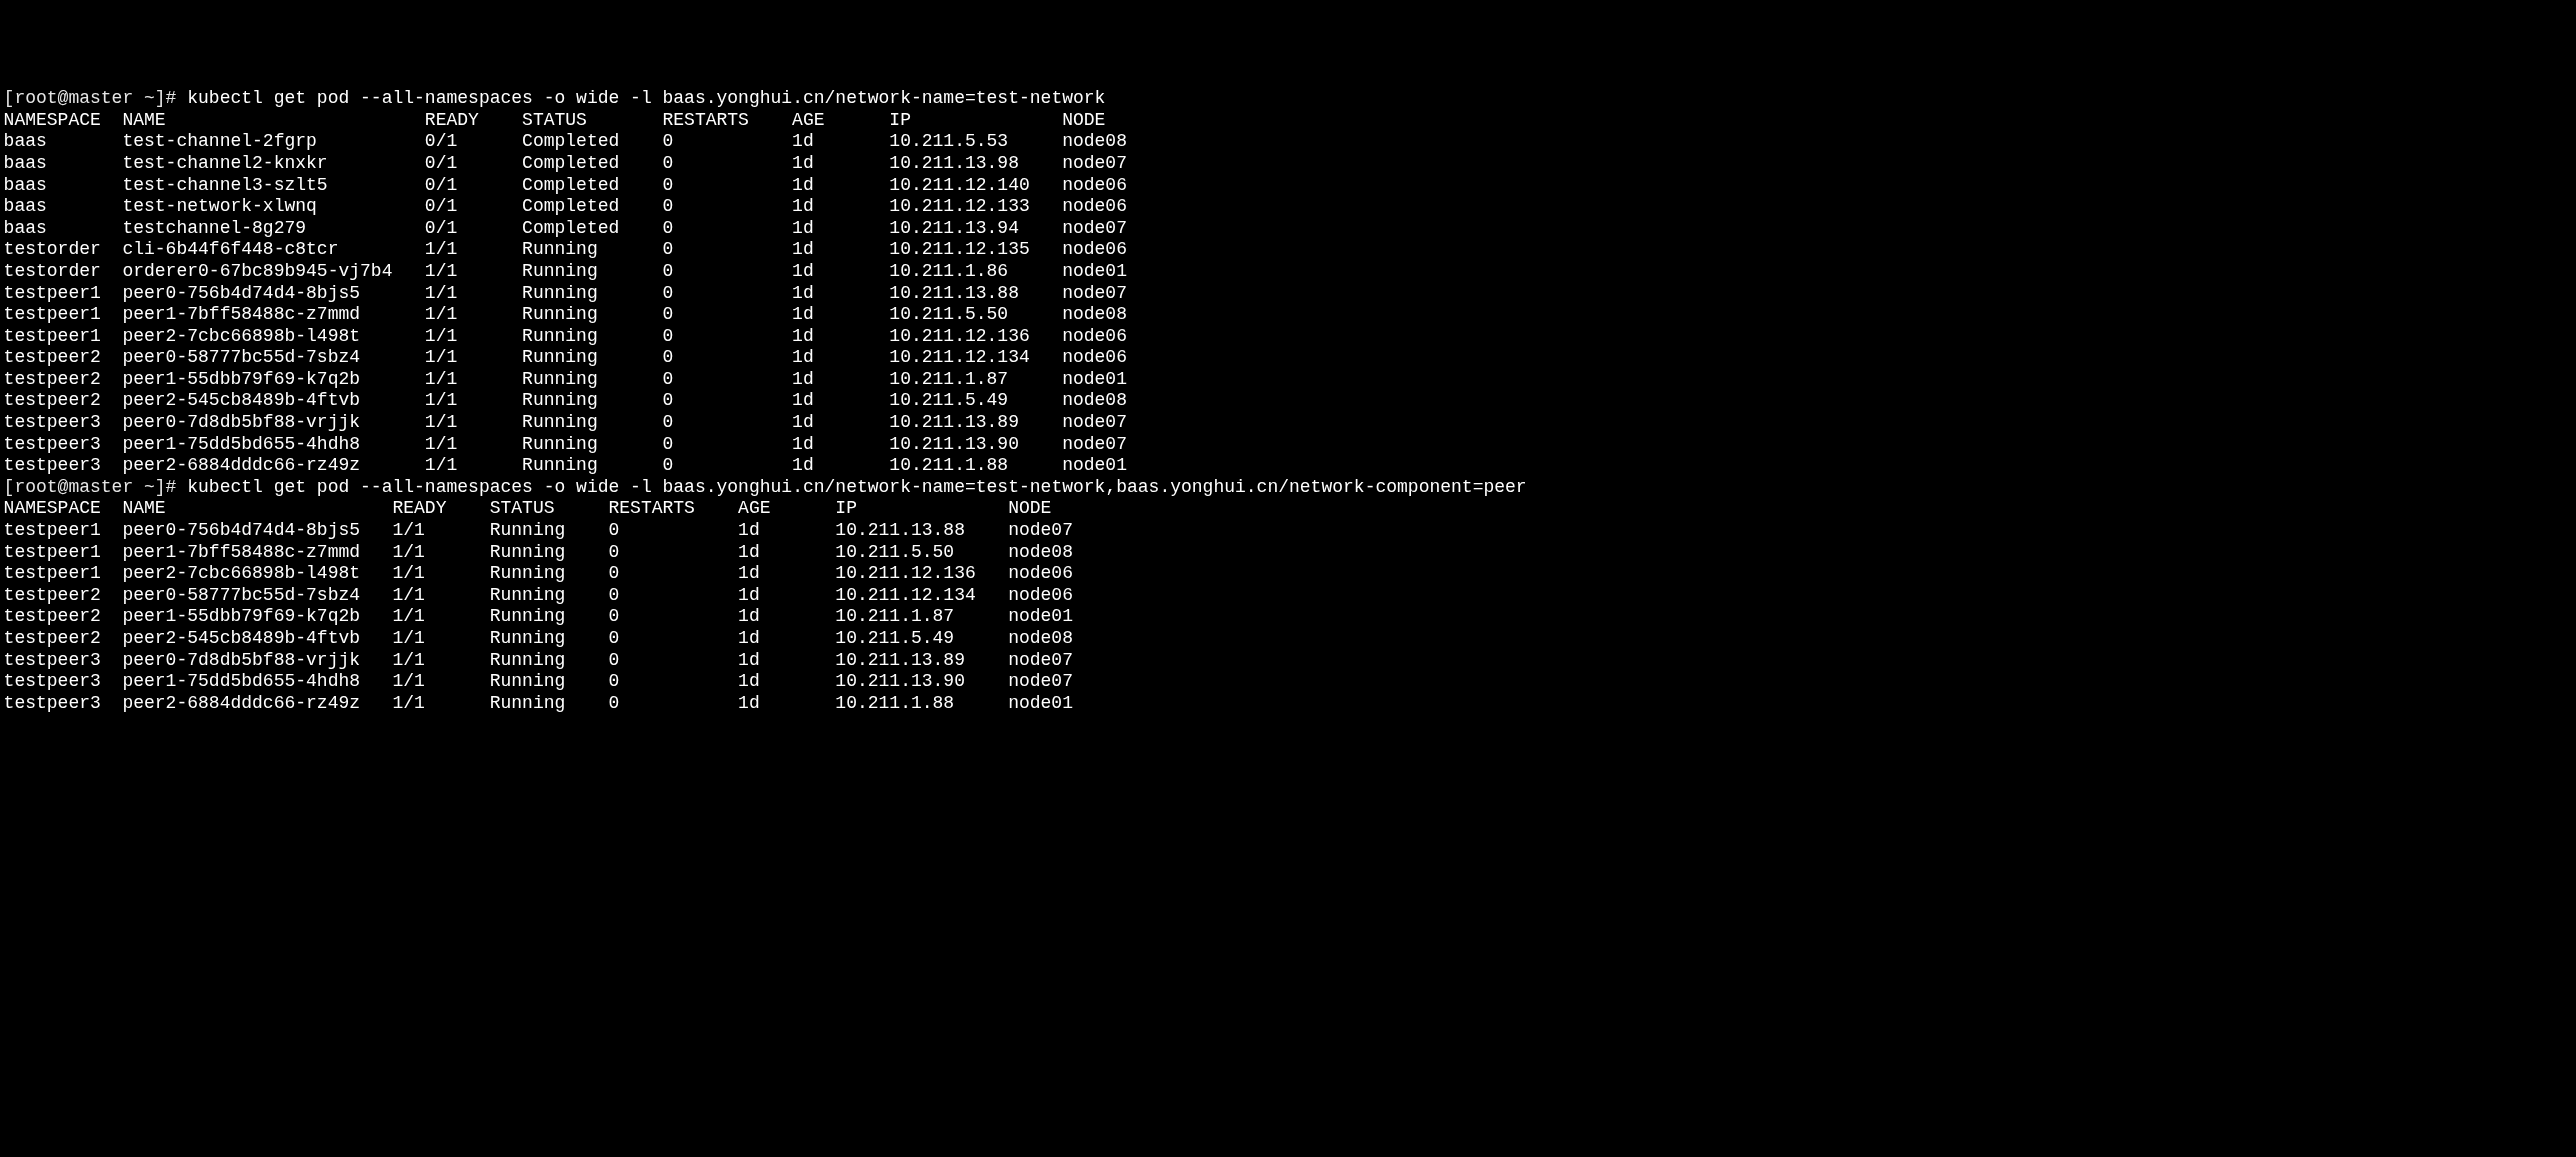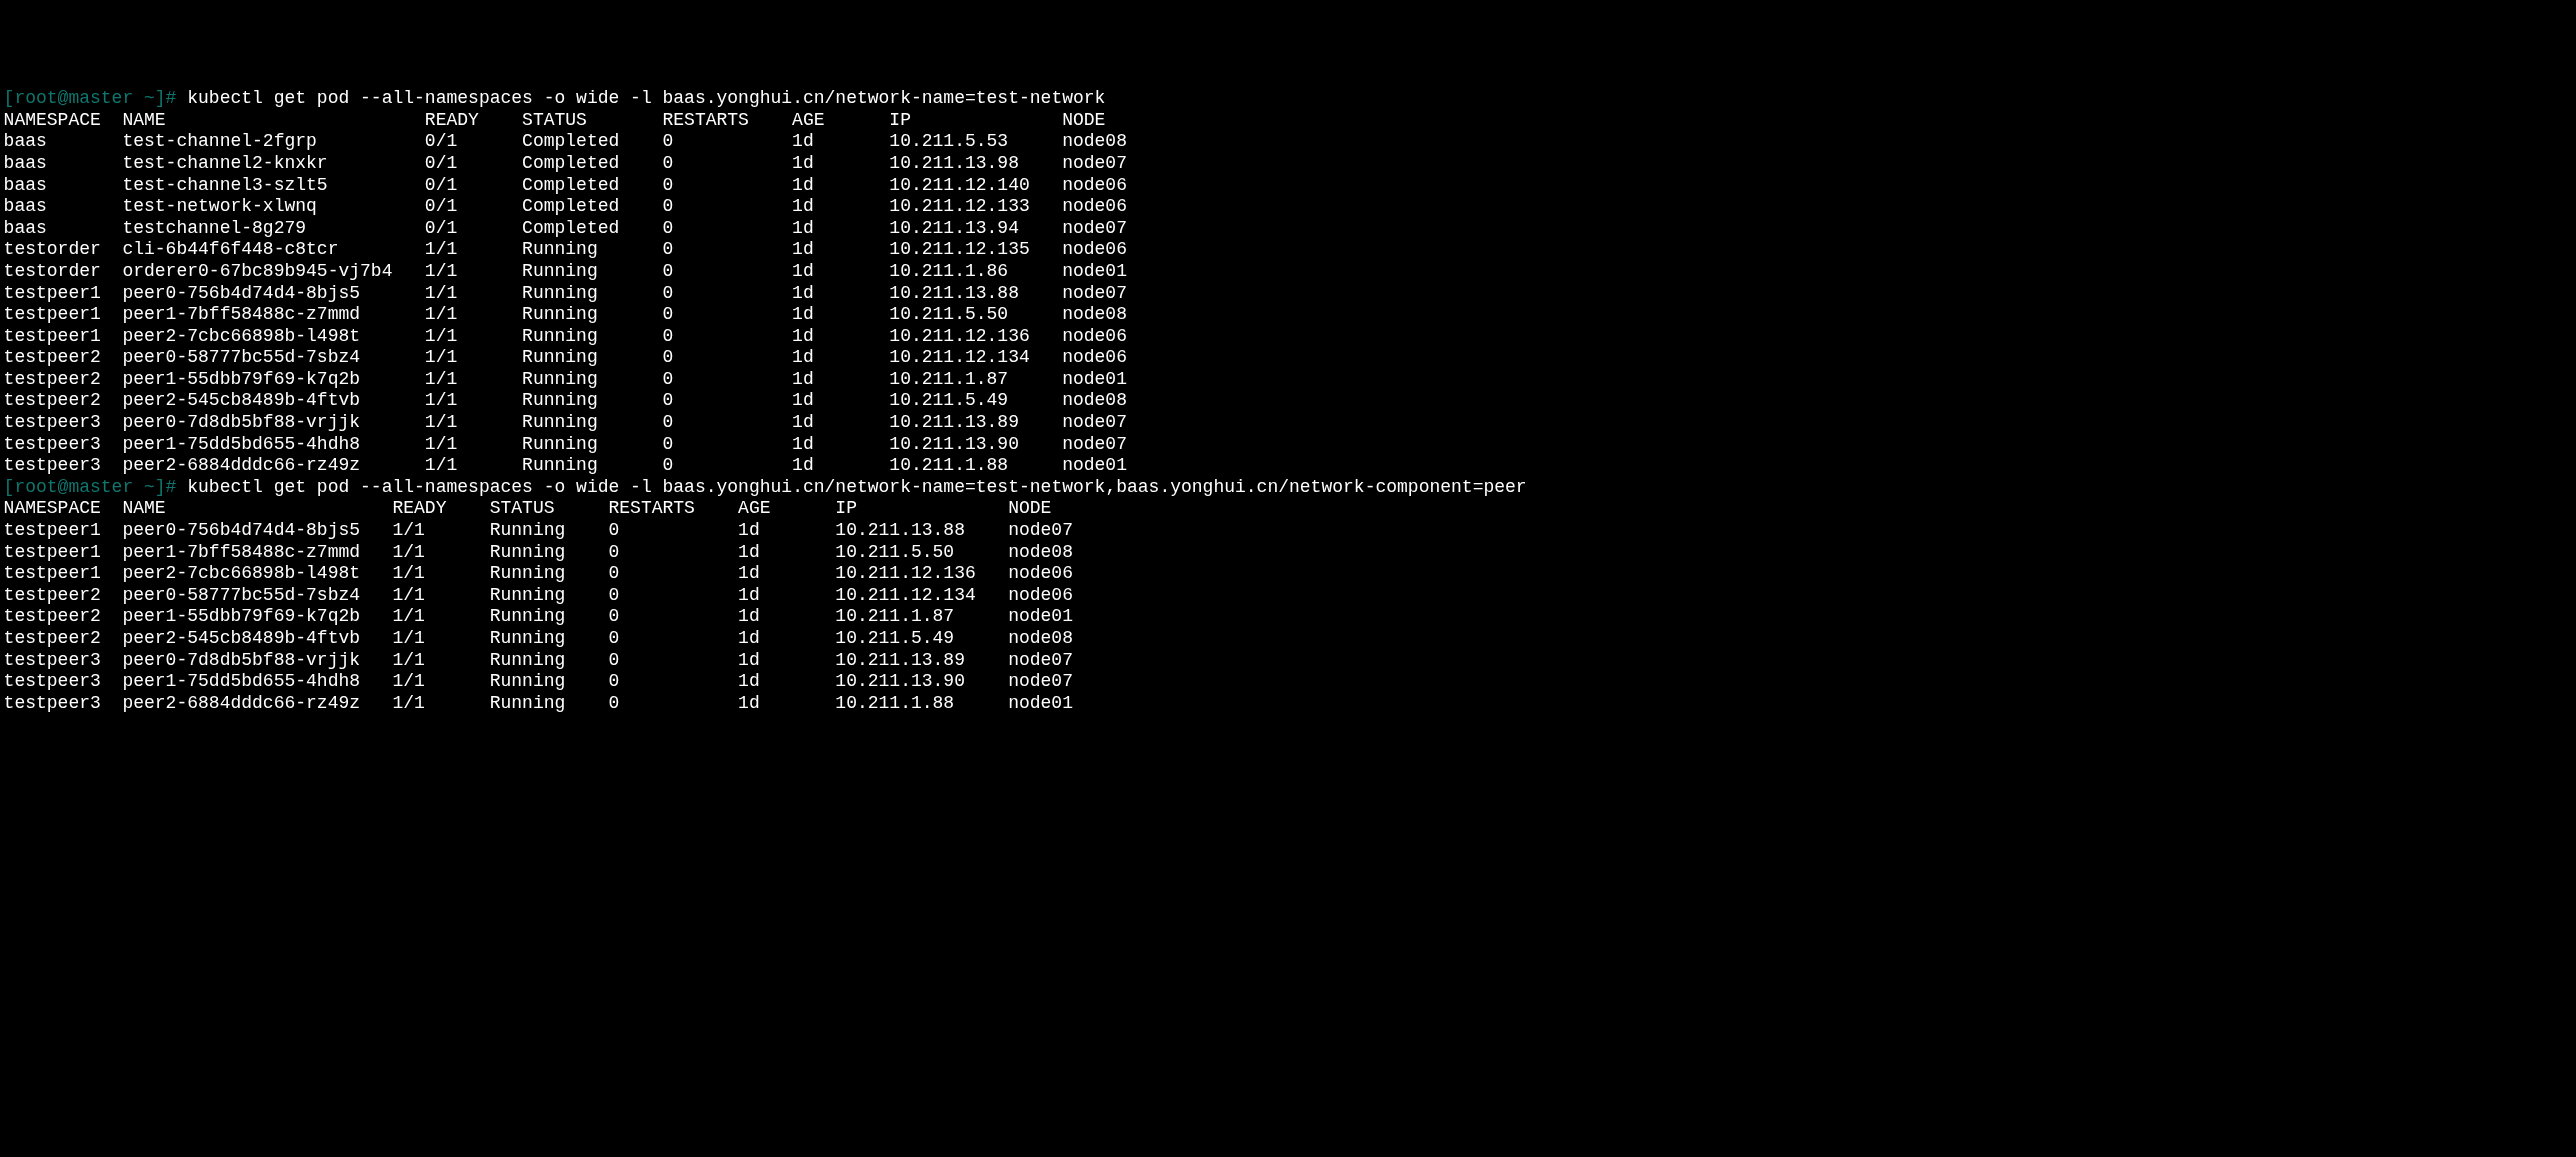--- a/index.html
+++ b/index.html
@@ -14,21 +14,21 @@
       font-size: 18px;
       line-height: 1.2;
       padding: 1.8px 3.6px;
       white-space: pre;
       overflow-x: auto;
     }
     .terminal-line {
       white-space: pre;
     }
     .prompt-bracket {
-      color: #0f766e;
+      color: #e5e5e5;
     }
   </style>
 </head>
 <body>
 
 
 
 <div id="terminal"><div class="terminal-line"><span class="prompt-bracket">[root@master ~]#</span> <span>kubectl get pod --all-namespaces -o wide -l baas.yonghui.cn/network-name=test-network</span></div><div class="terminal-line">NAMESPACE  NAME                        READY    STATUS       RESTARTS    AGE      IP              NODE</div><div class="terminal-line">baas       test-channel-2fgrp          0/1      Completed    0           1d       10.211.5.53     node08</div><div class="terminal-line">baas       test-channel2-knxkr         0/1      Completed    0           1d       10.211.13.98    node07</div><div class="terminal-line">baas       test-channel3-szlt5         0/1      Completed    0           1d       10.211.12.140   node06</div><div class="terminal-line">baas       test-network-xlwnq          0/1      Completed    0           1d       10.211.12.133   node06</div><div class="terminal-line">baas       testchannel-8g279           0/1      Completed    0           1d       10.211.13.94    node07</div><div class="terminal-line">testorder  cli-6b44f6f448-c8tcr        1/1      Running      0           1d       10.211.12.135   node06</div><div class="terminal-line">testorder  orderer0-67bc89b945-vj7b4   1/1      Running      0           1d       10.211.1.86     node01</div><div class="terminal-line">testpeer1  peer0-756b4d74d4-8bjs5      1/1      Running      0           1d       10.211.13.88    node07</div><div class="terminal-line">testpeer1  peer1-7bff58488c-z7mmd      1/1      Running      0           1d       10.211.5.50     node08</div><div class="terminal-line">testpeer1  peer2-7cbc66898b-l498t      1/1      Running      0           1d       10.211.12.136   node06</div><div class="terminal-line">testpeer2  peer0-58777bc55d-7sbz4      1/1      Running      0           1d       10.211.12.134   node06</div><div class="terminal-line">testpeer2  peer1-55dbb79f69-k7q2b      1/1      Running      0           1d       10.211.1.87     node01</div><div class="terminal-line">testpeer2  peer2-545cb8489b-4ftvb      1/1      Running      0           1d       10.211.5.49     node08</div><div class="terminal-line">testpeer3  peer0-7d8db5bf88-vrjjk      1/1      Running      0           1d       10.211.13.89    node07</div><div class="terminal-line">testpeer3  peer1-75dd5bd655-4hdh8      1/1      Running      0           1d       10.211.13.90    node07</div><div class="terminal-line">testpeer3  peer2-6884dddc66-rz49z      1/1      Running      0           1d       10.211.1.88     node01</div><div class="terminal-line"><span class="prompt-bracket">[root@master ~]#</span> <span>kubectl get pod --all-namespaces -o wide -l baas.yonghui.cn/network-name=test-network,baas.yonghui.cn/network-component=peer</span></div><div class="terminal-line">NAMESPACE  NAME                     READY    STATUS     RESTARTS    AGE      IP              NODE</div><div class="terminal-line">testpeer1  peer0-756b4d74d4-8bjs5   1/1      Running    0           1d       10.211.13.88    node07</div><div class="terminal-line">testpeer1  peer1-7bff58488c-z7mmd   1/1      Running    0           1d       10.211.5.50     node08</div><div class="terminal-line">testpeer1  peer2-7cbc66898b-l498t   1/1      Running    0           1d       10.211.12.136   node06</div><div class="terminal-line">testpeer2  peer0-58777bc55d-7sbz4   1/1      Running    0           1d       10.211.12.134   node06</div><div class="terminal-line">testpeer2  peer1-55dbb79f69-k7q2b   1/1      Running    0           1d       10.211.1.87     node01</div><div class="terminal-line">testpeer2  peer2-545cb8489b-4ftvb   1/1      Running    0           1d       10.211.5.49     node08</div><div class="terminal-line">testpeer3  peer0-7d8db5bf88-vrjjk   1/1      Running    0           1d       10.211.13.89    node07</div><div class="terminal-line">testpeer3  peer1-75dd5bd655-4hdh8   1/1      Running    0           1d       10.211.13.90    node07</div><div class="terminal-line">testpeer3  peer2-6884dddc66-rz49z   1/1      Running    0           1d       10.211.1.88     node01</div></div>
 
 

